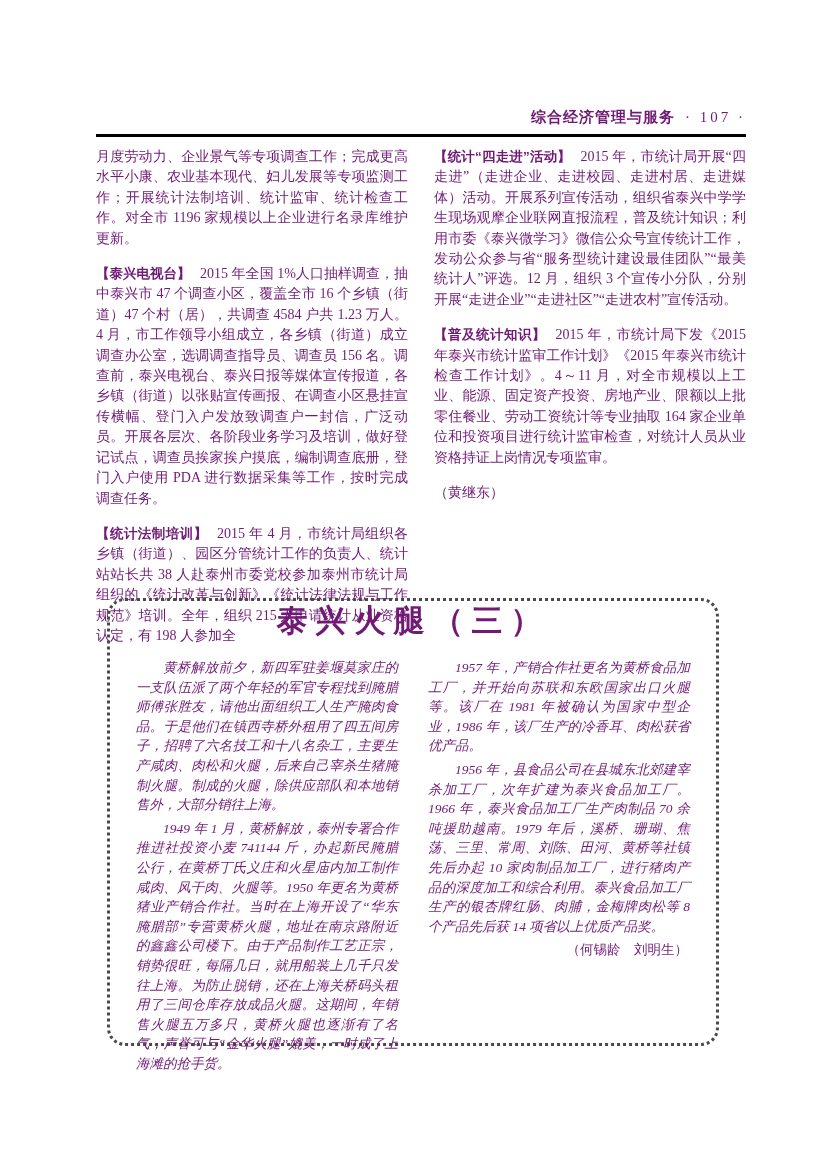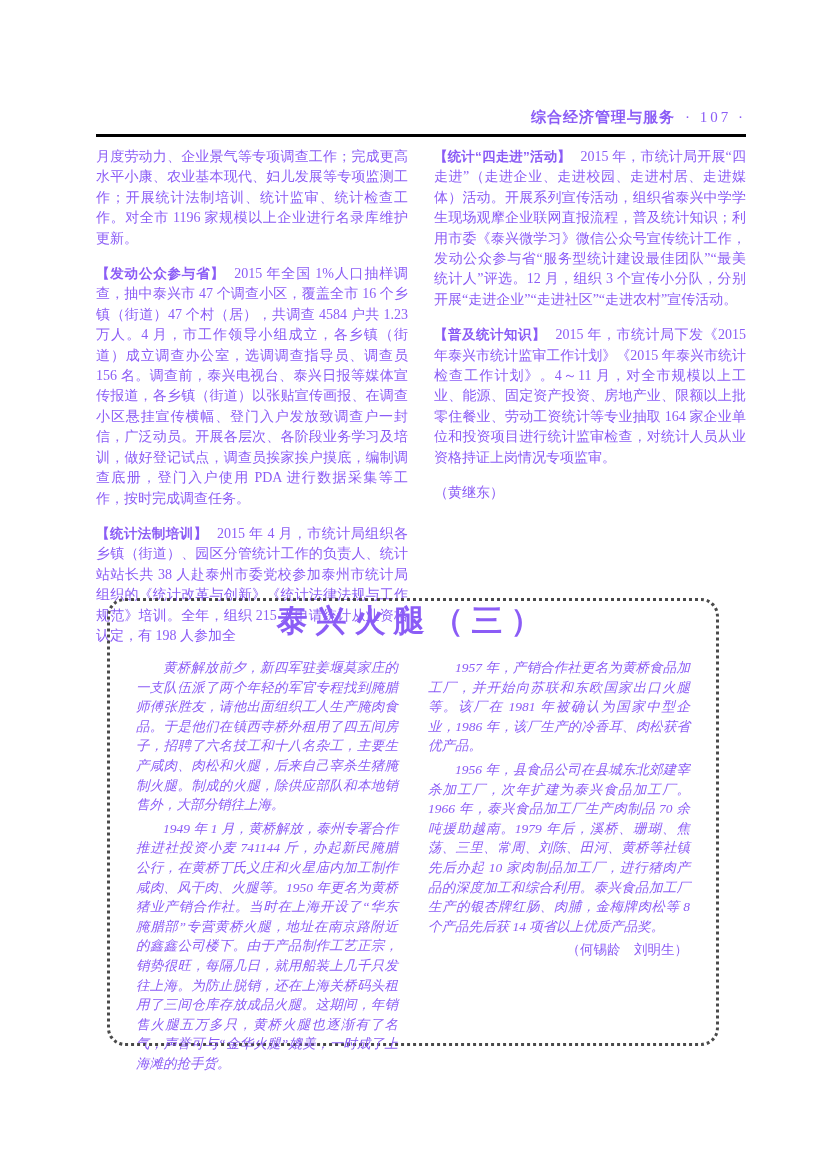--- a/index.html
+++ b/index.html
@@ -1,18 +1,18 @@
 <!DOCTYPE html>
 <html><head>
 <meta charset="utf-8">
 <style>
   html,body{margin:0;padding:0;background:#e8e8e8;}
   .page{
     position:relative;width:826px;height:1169px;background:#ffffff;
-    margin:0 auto;overflow:hidden;color:#8b5cf6;
+    margin:0 auto;overflow:hidden;color:#701a75;
     font-family:"Liberation Serif","DejaVu Serif",serif;
   }
   .content{position:absolute;left:96px;top:108px;width:650px;}
   .page-header{
     display:flex;justify-content:flex-end;align-items:baseline;gap:10px;
     padding-bottom:7px;border-bottom:3px solid #000;
   }
   .section-title{
     font-family:"Liberation Sans","DejaVu Sans",sans-serif;
     font-weight:bold;font-size:15px;letter-spacing:1px;
@@ -60,21 +60,21 @@
     <div class="page-header">
       <span class="section-title">综合经济管理与服务</span>
       <span class="page-num">· 107 ·</span>
     </div>
 
     <div class="cols">
 
       <div class="col">
         <p>月度劳动力、企业景气等专项调查工作；完成更高水平小康、农业基本现代、妇儿发展等专项监测工作；开展统计法制培训、统计监审、统计检查工作。对全市 1196 家规模以上企业进行名录库维护更新。</p>
         <p>
-          <span class="entry-title">【发动公众参与省】</span><span>2015 年全国 1%人口抽样调查，抽中泰兴市 47 个调查小区，覆盖全市 16 个乡镇（街道）47 个村（居），共调查 4584 户共 1.23 万人。4 月，市工作领导小组成立，各乡镇（街道）成立调查办公室，选调调查指导员、调查员 156 名。调查前，泰兴电视台、泰兴日报等媒体宣传报道，各乡镇（街道）以张贴宣传画报、在调查小区悬挂宣传横幅、登门入户发放致调查户一封信，广泛动员。开展各层次、各阶段业务学习及培训，做好登记试点，调查员挨家挨户摸底，编制调查底册，登门入户使用 PDA 进行数据采集等工作，按时完成调查任务。</span>
+          <span class="entry-title">【泰兴电视台】</span><span>2015 年全国 1%人口抽样调查，抽中泰兴市 47 个调查小区，覆盖全市 16 个乡镇（街道）47 个村（居），共调查 4584 户共 1.23 万人。4 月，市工作领导小组成立，各乡镇（街道）成立调查办公室，选调调查指导员、调查员 156 名。调查前，泰兴电视台、泰兴日报等媒体宣传报道，各乡镇（街道）以张贴宣传画报、在调查小区悬挂宣传横幅、登门入户发放致调查户一封信，广泛动员。开展各层次、各阶段业务学习及培训，做好登记试点，调查员挨家挨户摸底，编制调查底册，登门入户使用 PDA 进行数据采集等工作，按时完成调查任务。</span>
         </p>
         <p>
           <span class="entry-title">【统计法制培训】</span><span>2015 年 4 月，市统计局组织各乡镇（街道）、园区分管统计工作的负责人、统计站站长共 38 人赴泰州市委党校参加泰州市统计局组织的《统计改革与创新》《统计法律法规与工作规范》培训。全年，组织 215 人申请统计从业资格认定，有 198 人参加全</span>
         </p>
       </div>
 
       <div class="col">
         <p>
           <span class="entry-title">【统计“四走进”活动】</span><span>2015 年，市统计局开展“四走进”（走进企业、走进校园、走进村居、走进媒体）活动。开展系列宣传活动，组织省泰兴中学学生现场观摩企业联网直报流程，普及统计知识；利用市委《泰兴微学习》微信公众号宣传统计工作，发动公众参与省“服务型统计建设最佳团队”“最美统计人”评选。12 月，组织 3 个宣传小分队，分别开展“走进企业”“走进社区”“走进农村”宣传活动。</span>
         </p>

